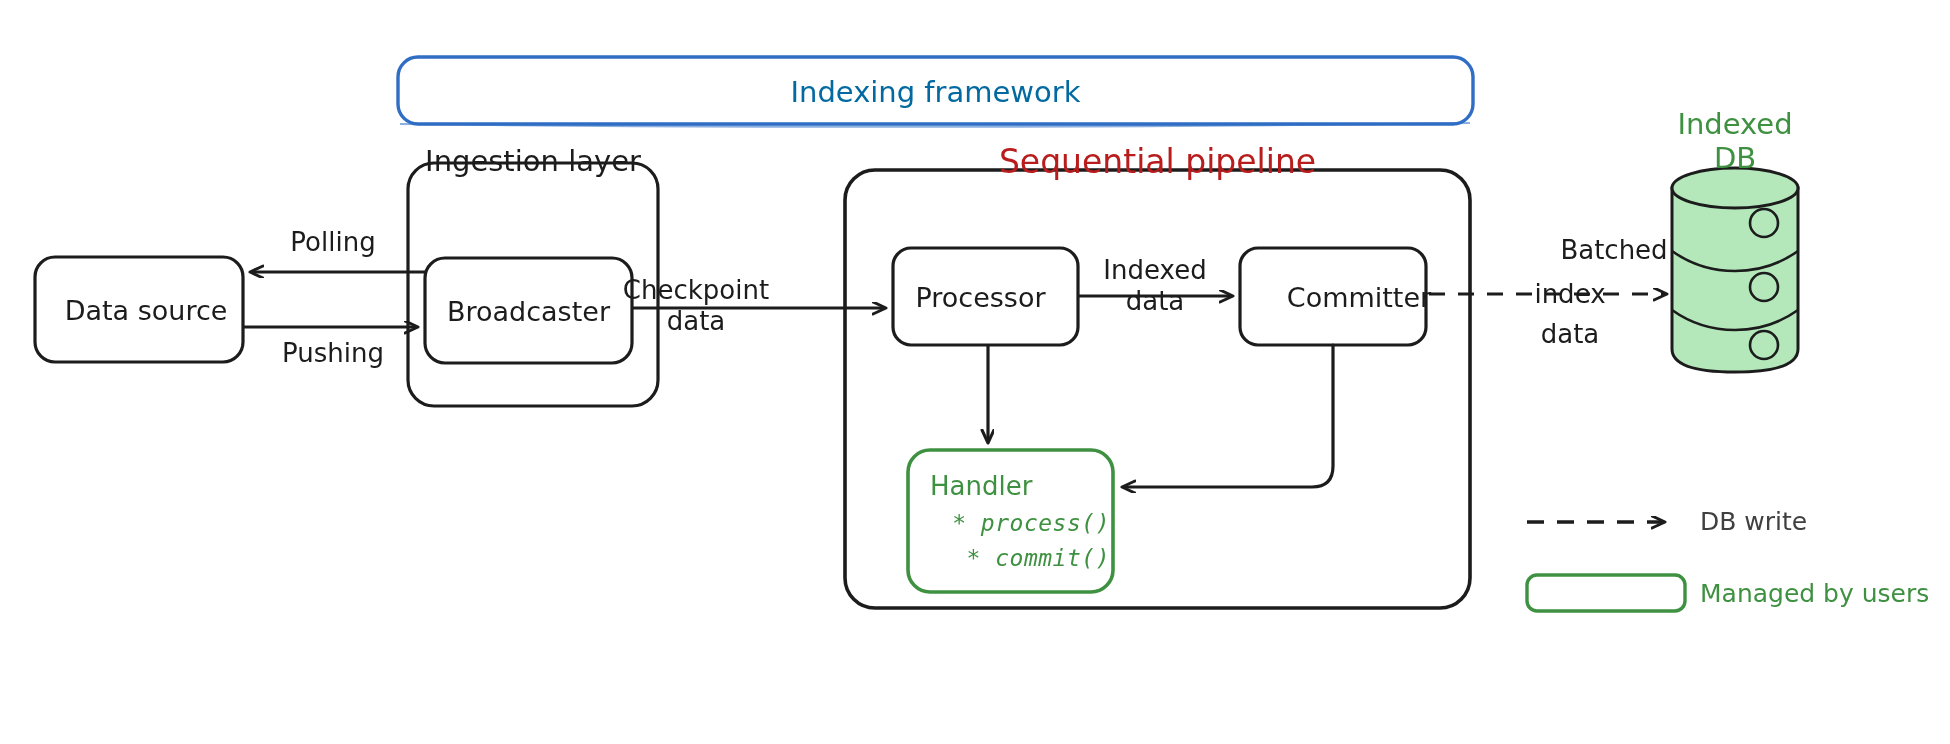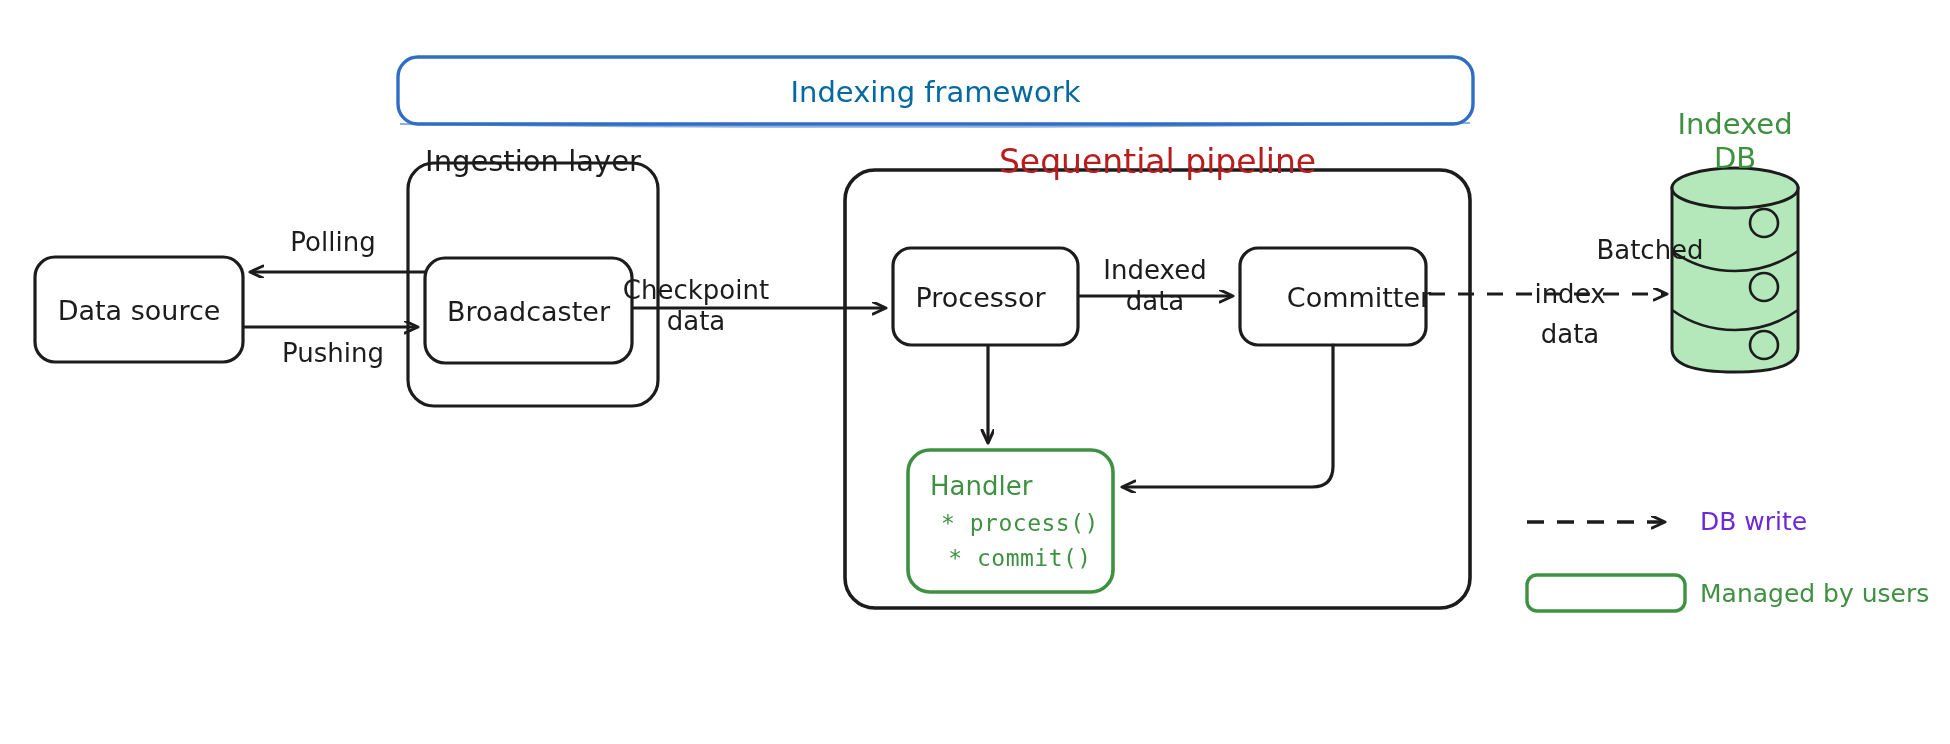--- a/index.html
+++ b/index.html
@@ -8,22 +8,22 @@
   svg.layer{position:absolute;left:0;top:0;width:1950px;height:744px;}
   .lbl{position:absolute;white-space:pre;line-height:1.12;text-align:center;}
   .node-txt{font-size:27px;color:#1c1c1c;}
   .title-txt{font-size:29px;color:#1c1c1c;}
   .big-title{font-size:33px;color:#b91c1c;}
   .edge-txt{font-size:26px;color:#1c1c1c;}
   .blue-txt{font-size:29px;color:#0369a1;}
   .green-txt{font-size:26px;color:#3f9142;}
   .green-small{font-size:25px;color:#3f9142;}
   .mono{font-family:"DejaVu Sans Mono","Liberation Mono",monospace;font-size:23px;color:#3f9142;
-        text-align:center;letter-spacing:.5px;}
-  .legend-txt{font-size:25px;color:#6d28d9;}
+        text-align:right;letter-spacing:.5px;font-style:italic;}
+  .legend-txt{font-size:25px;color:#404040;}
 </style>
 </head>
 <body>
 
 <div id="stage">
 
   <svg class="layer" viewBox="0 0 1950 744">
     <defs>
       <marker id="ah" markerWidth="14" markerHeight="14" refX="11" refY="5" orient="auto" markerUnits="userSpaceOnUse">
         <path d="M1 0 L12 5 L1 10" fill="none" stroke="#1c1c1c" stroke-width="2.6" stroke-linecap="round" stroke-linejoin="round"></path>
@@ -111,42 +111,42 @@
       <rect x="1527" y="575" width="158" height="36" rx="10" ry="10" fill="#ffffff" stroke="#3f9142" stroke-width="3.4"></rect>
     </g>
   </svg>
 
   <div class="lbl blue-txt" style="left:398px;top:76px;width:1075px;">Indexing framework</div>
 
   <div class="lbl title-txt" style="left:408px;top:145px;width:250px;text-align:center;">Ingestion layer</div>
 
   <div class="lbl big-title" style="left:845px;top:144px;width:625px;">Sequential pipeline</div>
 
-  <div class="lbl node-txt" style="left:35px;top:296px;width:208px;">Data source</div>
+  <div class="lbl node-txt" style="left:35px;top:296px;width:208px;padding-left:7px;">Data source</div>
 
   <div class="lbl node-txt" style="left:425px;top:297px;width:207px;">Broadcaster</div>
 
   <div class="lbl node-txt" style="left:893px;top:283px;width:175px;">Processor</div>
 
   <div class="lbl node-txt" style="left:1240px;top:283px;width:186px;padding-left:26px;">Committer</div>
 
   <div class="lbl green-txt" style="left:930px;top:472px;width:160px;text-align:left;">Handler</div>
   <div class="lbl mono" style="left:930px;top:511px;width:180px;">* process()</div>
   <div class="lbl mono" style="left:930px;top:546px;width:180px;">* commit()</div>
 
   <div class="lbl edge-txt" style="left:258px;top:228px;width:150px;">Polling</div>
   <div class="lbl edge-txt" style="left:258px;top:339px;width:150px;">Pushing</div>
 
   <div class="lbl edge-txt" style="left:596px;top:276px;width:200px;">Checkpoint</div>
   <div class="lbl edge-txt" style="left:596px;top:307px;width:200px;">data</div>
 
   <div class="lbl edge-txt" style="left:1080px;top:256px;width:150px;">Indexed</div>
   <div class="lbl edge-txt" style="left:1080px;top:287px;width:150px;">data</div>
 
-  <div class="lbl edge-txt" style="left:1560px;top:236px;width:180px;">Batched</div>
+  <div class="lbl edge-txt" style="left:1524px;top:236px;width:180px;">Batched</div>
   <div class="lbl edge-txt" style="left:1480px;top:280px;width:180px;">index</div>
   <div class="lbl edge-txt" style="left:1480px;top:320px;width:180px;">data</div>
 
   <div class="lbl green-txt" style="left:1645px;top:108px;width:180px;font-size:29px;">Indexed</div>
   <div class="lbl green-txt" style="left:1645px;top:142px;width:180px;font-size:29px;">DB</div>
 
   <div class="lbl legend-txt" style="left:1700px;top:508px;width:240px;text-align:left;">DB write</div>
   <div class="lbl green-small" style="left:1700px;top:580px;width:260px;text-align:left;">Managed by users</div>
 
 </div>

